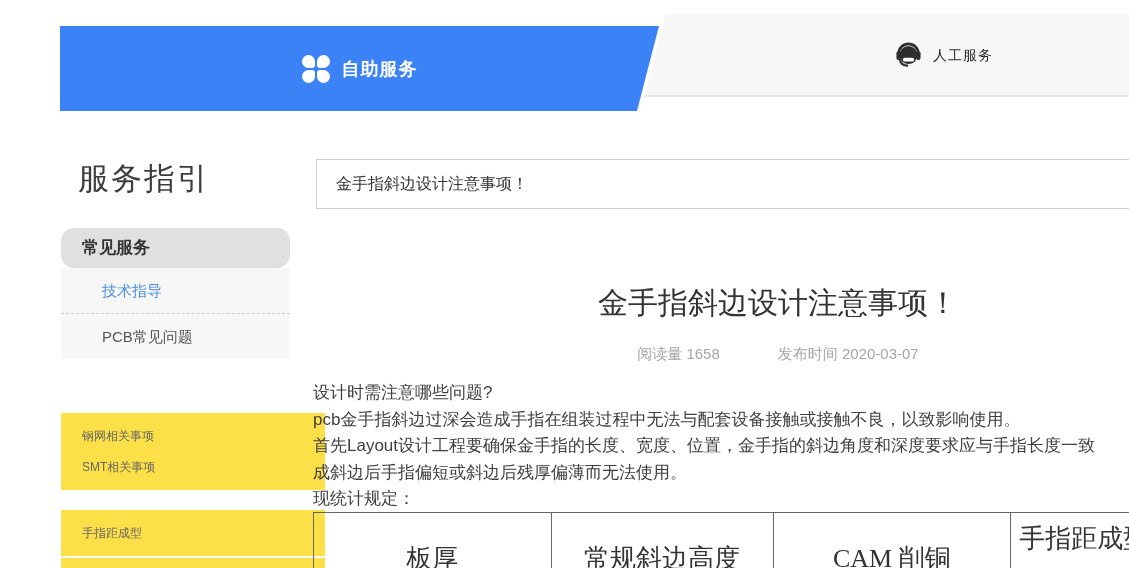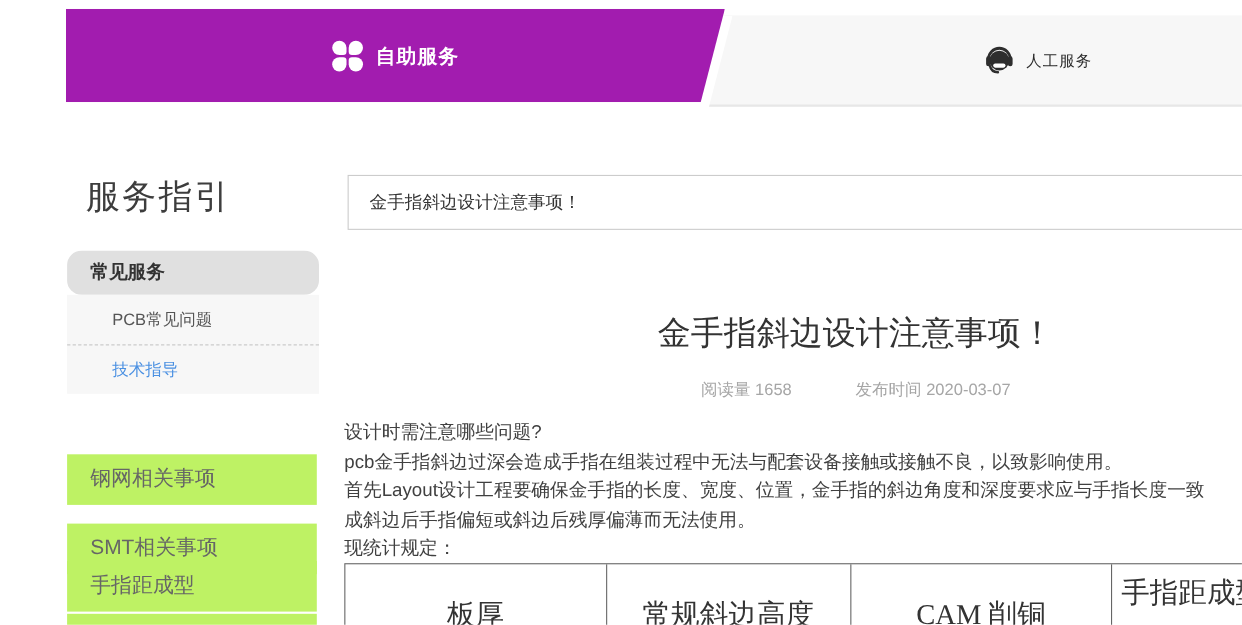--- a/index.html
+++ b/index.html
@@ -12,22 +12,22 @@
   .header-band {
     position:absolute; left:60px; top:14px; width:1069px; height:83px;
     background:#f7f7f7; border-bottom:2px solid #e7e7e7;
   }
   .tab-stripe {
     position:absolute; left:60px; top:14px; width:606px; height:85px;
     background:#ffffff;
     clip-path:polygon(0 0, 100% 0, calc(100% - 22px) 100%, 0 100%);
   }
   .tab-blue {
-    position:absolute; left:60px; top:8px; width:599px; height:85px;
-    background:#a21caf;
+    position:absolute; left:60px; top:26px; width:599px; height:85px;
+    background:#3b82f6;
     clip-path:polygon(0 0, 100% 0, calc(100% - 22px) 100%, 0 100%);
     display:flex; align-items:center; justify-content:center; gap:12px;
     cursor:pointer;
   }
   .tab-blue .label { color:#fff; font-size:18px; font-weight:bold; letter-spacing:1px; }
   .petals { width:28px; height:28px; display:grid; grid-template-columns:13px 13px; grid-template-rows:13px 13px; gap:2px; }
   .petals i { display:block; background:#fff; }
   .petals i:nth-child(1){ border-radius:50% 50% 3px 50%; }
   .petals i:nth-child(2){ border-radius:50% 50% 50% 3px; }
   .petals i:nth-child(3){ border-radius:50% 3px 50% 50%; }
@@ -44,22 +44,22 @@
     height:40px; background:#e0e0e0; font-size:17px; font-weight:bold; color:#333;
     line-height:40px; padding-left:21px;border-radius:13px;
   }
   .submenu { background:#f7f7f7; }
   .submenu .row { position:relative; line-height:53px; height:54px; font-size:16px; color:#777; padding-left:21px; cursor:pointer; }
   .submenu .row + .row { border-top:1px dashed #ccc; }
   .submenu .row.sub { height:45px; line-height:45px; font-size:15px; color:#555; padding-left:41px; }
   .submenu .row.sub-active { color:#4a90e2; }
   .submenu .active-bar { position:absolute; left:0; top:4px; bottom:0; width:4px; background:#222; }
   .gray-item {
-    position:absolute; left:61px; width:227px; height:46px; background:#bef264;
-    font-size:19px; color:#666; line-height:46px; padding-left:21px; cursor:pointer;
+    position:absolute; left:61px; width:264px; height:46px; background:#fde047;
+    font-size:12px; color:#666; line-height:46px; padding-left:21px; cursor:pointer;
   }
   
   .search-box {
     position:absolute; left:316px; top:159px; width:930px; height:50px;
     background:#fff; border:1px solid #ccc;
   }
   .search-box input {
     width:100%; height:100%; border:none; outline:none; background:transparent;
     padding-left:19px; font-size:16px; color:#333;
     font-family:"Liberation Sans", sans-serif;
@@ -111,33 +111,33 @@
     <path d="M8.2 23.5 q1.2 6 8.3 6.3" fill="none" stroke="#2e2e2e" stroke-width="2.6" stroke-linecap="round"></path>
   </svg>
   <span class="label">人工服务</span>
 </div>
 
 <div class="side-title">服务指引</div>
 
 <div class="menu">
   <div class="menu-header">常见服务</div>
   <div class="submenu">
+    <div class="row sub sub-active">
+      <span>技术指导</span>
+    </div>
     <div class="row sub">
       <span>PCB常见问题</span>
-    </div>
-    <div class="row sub sub-active">
-      <span>技术指导</span>
     </div>
   </div>
 </div>
 
 <div class="gray-item" style="top:413px;">
   <span>钢网相关事项</span>
 </div>
-<div class="gray-item" style="top:444px;margin-top:32px;">
+<div class="gray-item" style="top:444px;">
   <span>SMT相关事项</span>
 </div>
 <div class="gray-item" style="top:510px;">
   <span>手指距成型</span>
 </div>
 <div class="gray-item" style="top:558px;"></div>
 
 <div class="search-box">
   <input type="text" value="金手指斜边设计注意事项！" style="">
 </div>

